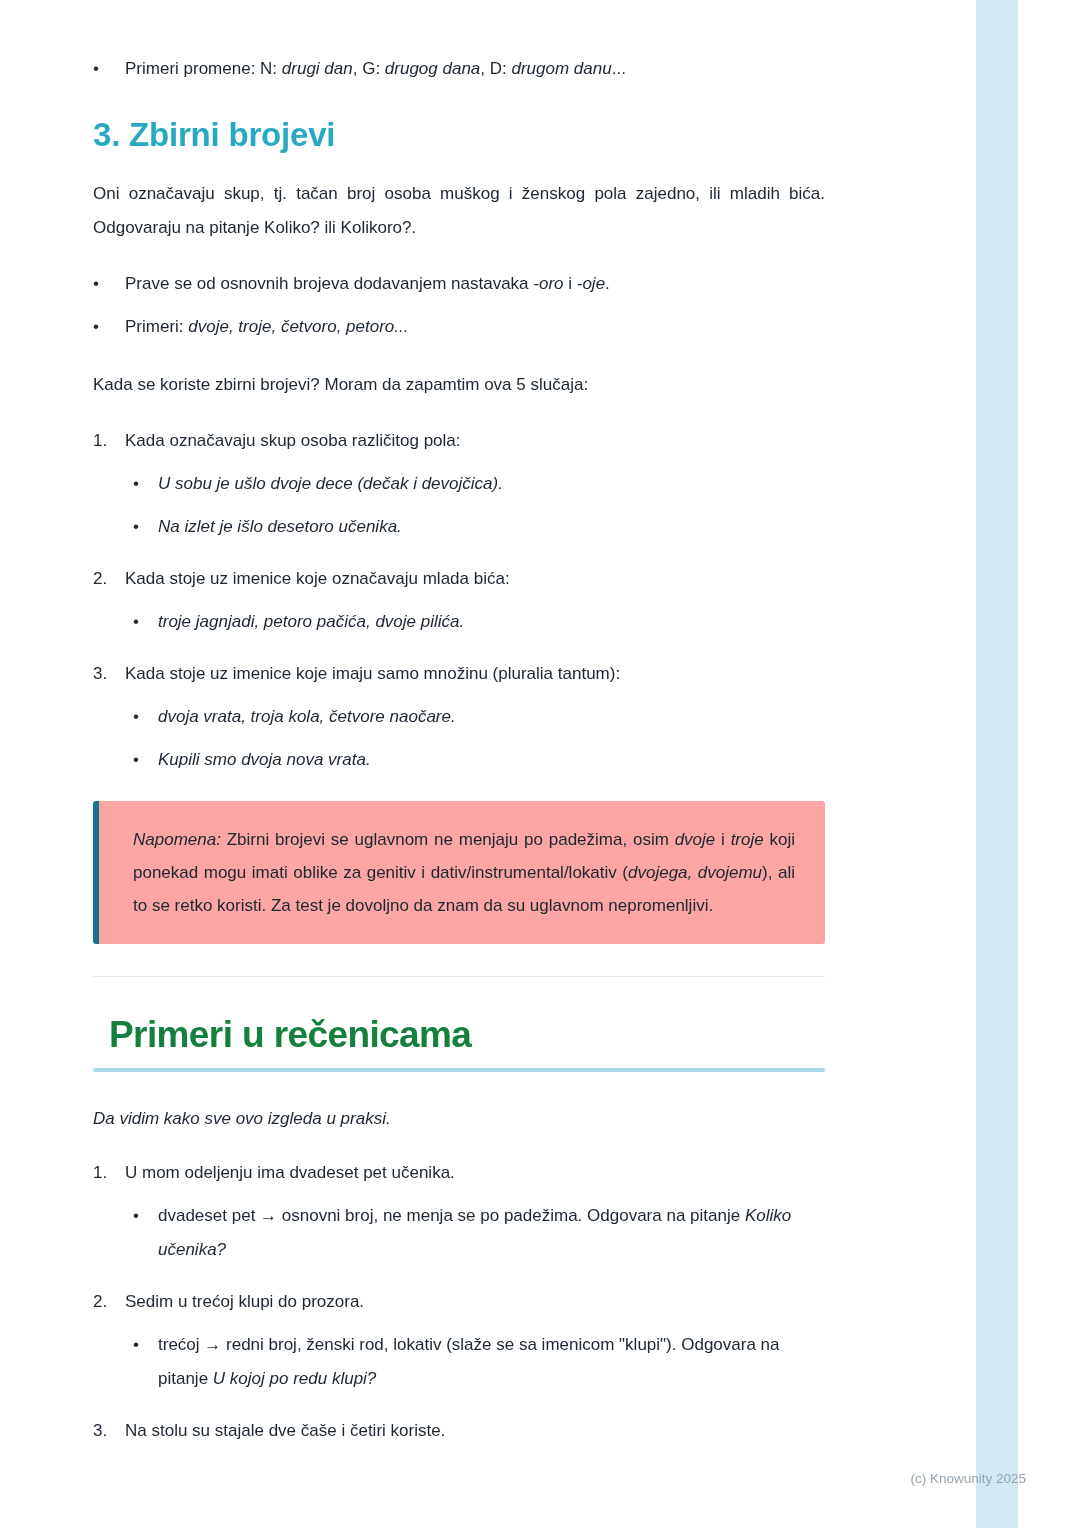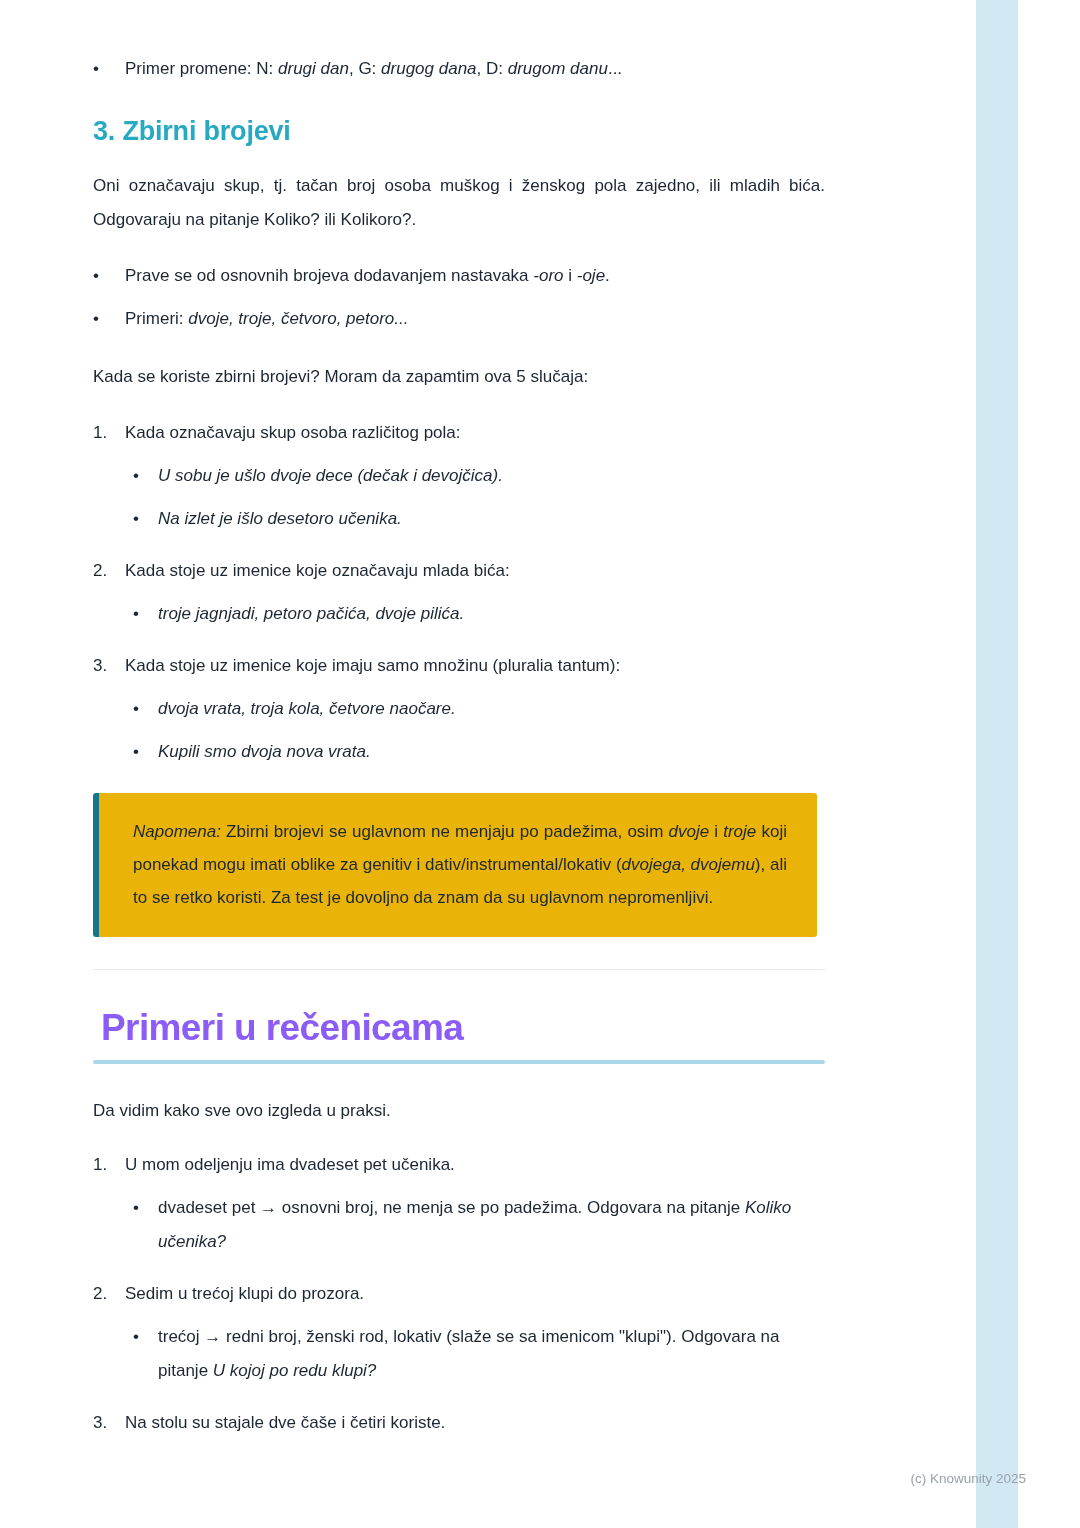--- a/index.html
+++ b/index.html
@@ -28,62 +28,62 @@
   .just { text-align: justify; }
   .li { display: flex; align-items: flex-start; margin-bottom: 9px; }
   .li .marker { flex: none; width: 32px; }
   .li .marker.bullet-m { font-size: 17px; }
   .li .txt { flex: 1; }
   .li.lvl2 { margin-left: 40px; }
   .li.lvl2 .marker { width: 25px; }
   .top-bullet { margin-bottom: 28px; }
   .sec-heading {
     margin: 0 0 20px 0;
-    font-size: 27px; line-height: 1.3; font-weight: 700;
+    font-size: 33px; line-height: 1.3; font-weight: 700;
     color: #27a9c1; letter-spacing: -0.2px;
   }
   .list { margin: 0 0 24px 0; }
   .usage-lead { margin-bottom: 22px; }
   .case { margin-bottom: 18px; }
   .case .subs { margin-top: 6px; }
   .callout {
-    margin: 24px 8px 32px 0;
-    background: #eab308;
+    margin: 24px 0 32px 0;
+    background: #fca5a5;
     border-left: 6px solid #15768b;
     border-radius: 3px;
     padding: 22px 30px 22px 34px;
   }
   .callout .para { margin: 0; line-height: 1.95; }
   .divider {
     border: none; border-top: 1px solid #e3e9ee;
     margin: 0 0 36px 0;
   }
   .big-heading {
-    margin: 0 0 10px 8px;
+    margin: 0 0 10px 16px;
     font-size: 37px; line-height: 1.2; font-weight: 800;
-    color: #8b5cf6; letter-spacing: -0.6px;
+    color: #15803d; letter-spacing: -0.6px;
   }
   .heading-bar { height: 4px; background: #abd7e8; margin: 0 0 30px 0; border-radius: 2px; }
-  .examples-intro { margin-bottom: 20px; }
+  .examples-intro { margin-bottom: 20px; font-style: italic; }
   .footer {
     position: absolute; right: 54px; bottom: 42px; z-index: 3;
     font-size: 13.5px; color: #97a3ad;
   }
 </style>
 </head>
 <body>
 
 <div class="page">
   <div class="edge-strip"></div>
 
   <main class="content">
 
     <div class="li lvl1 top-bullet">
       <span class="marker bullet-m">•</span>
-      <div class="txt"><span>Primer promene: N: </span><span class="i">drugi dan</span><span>, G: </span><span class="i">drugog dana</span><span>, D: </span><span class="i">drugom danu</span><span>...</span></div>
+      <div class="txt"><span>Primeri promene: N: </span><span class="i">drugi dan</span><span>, G: </span><span class="i">drugog dana</span><span>, D: </span><span class="i">drugom danu</span><span>...</span></div>
     </div>
 
     <h2 class="sec-heading">3. Zbirni brojevi</h2>
 
     <p class="para just"><span>Oni označavaju skup, tj. tačan broj osoba muškog i ženskog pola zajedno, ili mladih bića. Odgovaraju na pitanje </span><span class="b">Koliko?</span><span> ili </span><span class="b">Kolikoro?</span><span>.</span></p>
 
     <div class="list">
       <div class="li lvl1">
         <span class="marker bullet-m">•</span>
         <div class="txt"><span>Prave se od osnovnih brojeva dodavanjem nastavaka </span><span class="i">-oro</span><span> i </span><span class="i">-oje</span><span>.</span></div>

